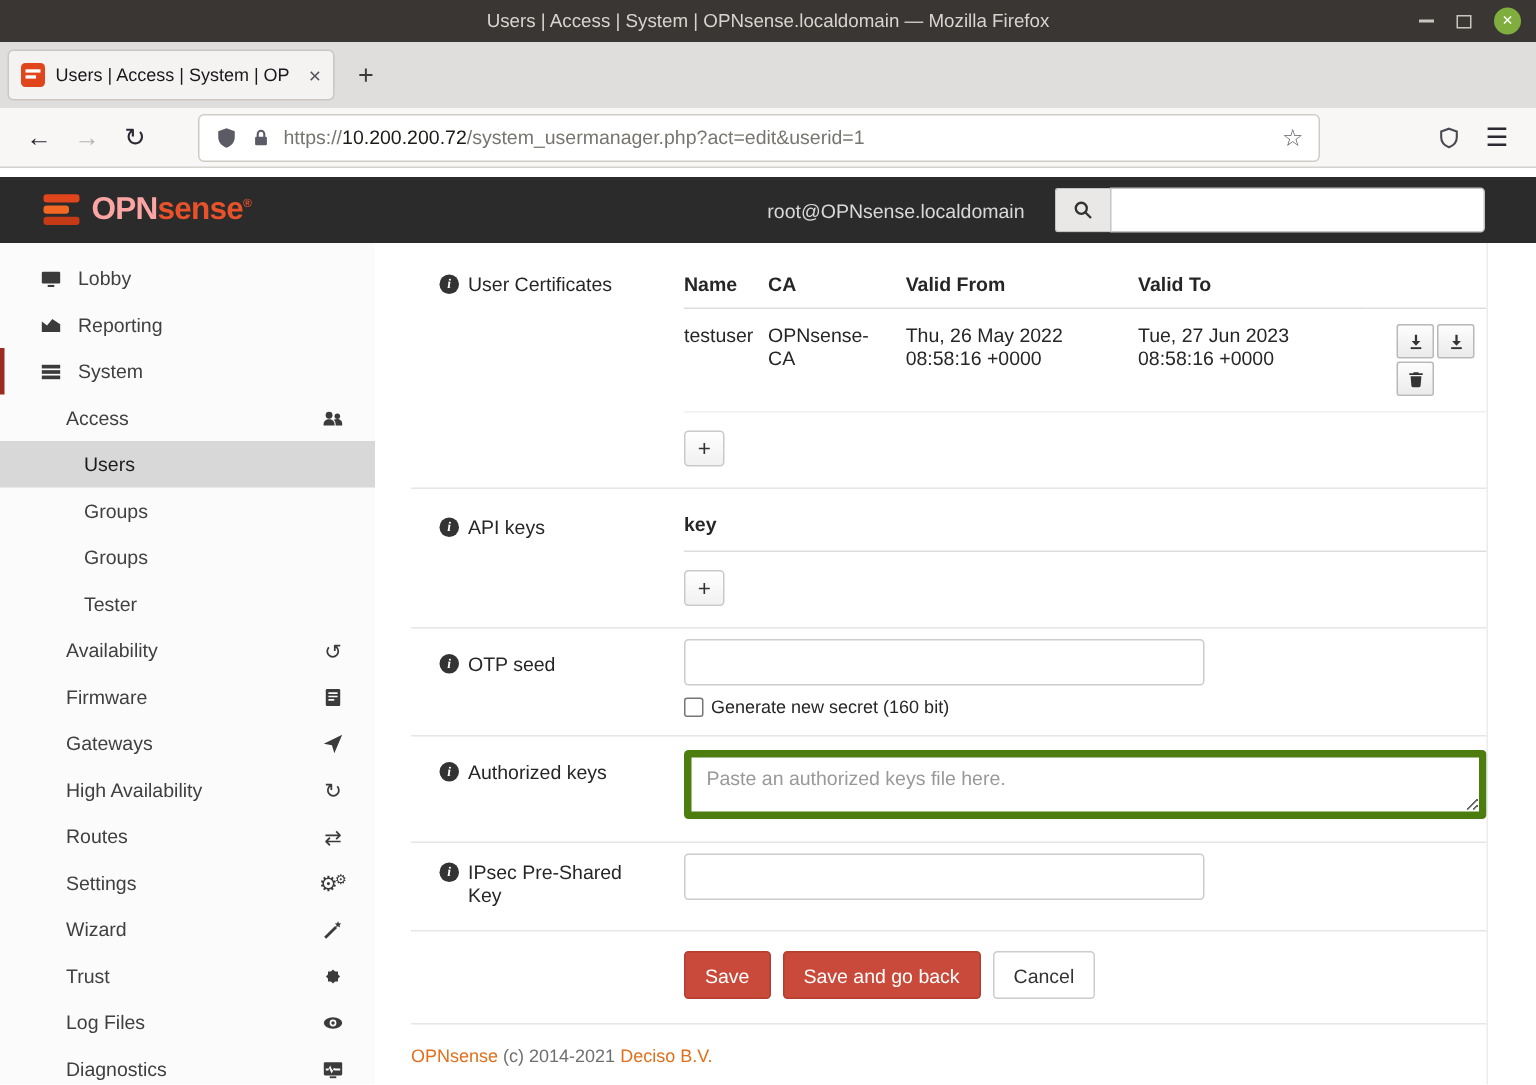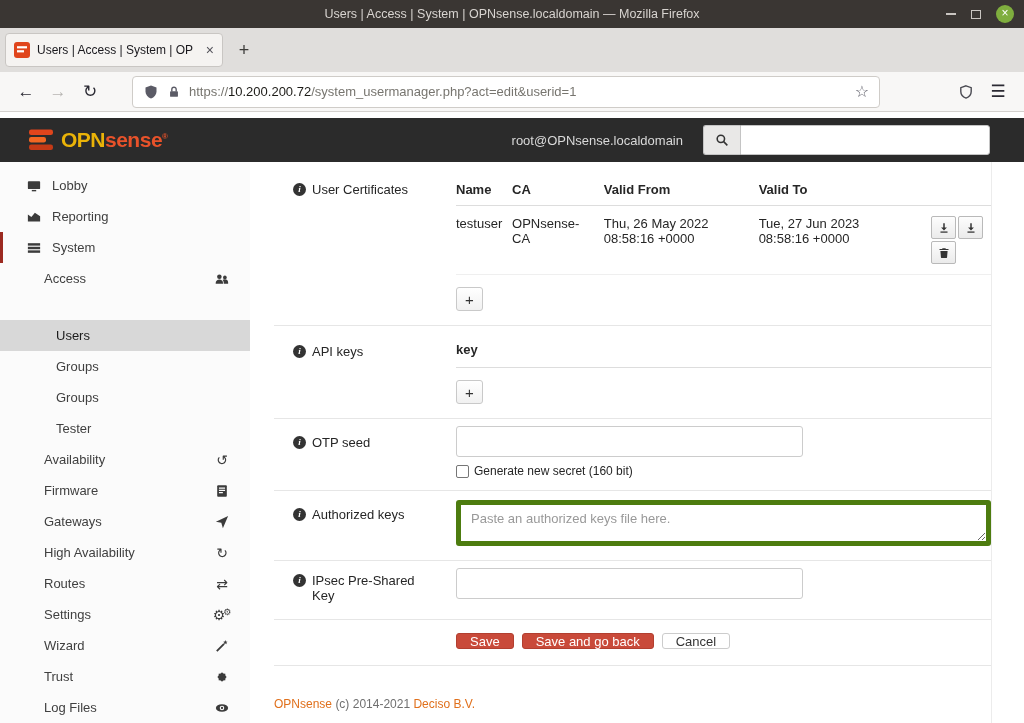--- a/index.html
+++ b/index.html
@@ -41,39 +41,39 @@
   .nav-right-spacer { width:66px; }
   .i16 { width:16px; height:16px; display:block; }
   .i14 { width:14px; height:14px; display:block; }
 
   
   .page { position:absolute; top:113px; left:0; right:0; bottom:0; background:#fff; }
   .opn-header { position:absolute; top:5px; left:0; right:0; height:44px; background:#2b2b2b;
                 display:flex; align-items:center; }
   .logo { display:flex; align-items:center; gap:7px; margin-left:28px; }
   .logo-text { font-size:21px; font-weight:bold; letter-spacing:-0.5px; }
-  .logo-pre { color:#eab308; } .logo-suf { color:#e8522a; }
+  .logo-pre { color:#fca5a5; } .logo-suf { color:#e8522a; }
   .logo-reg { color:#e8522a; font-size:8px; vertical-align:super; }
   .hdr-user { margin-left:auto; color:#d9d9d9; font-size:13px; margin-right:20px; }
   .hdr-search { display:flex; height:30px; margin-right:34px; }
   .hdr-search-btn { width:37px; background:#e9e8e7; border:1px solid #c4c4c4; border-right:none;
                     border-radius:3px 0 0 3px; display:flex; align-items:center; justify-content:center; }
   .hdr-search-input { width:250px; border:1px solid #c4c4c4; border-radius:0 3px 3px 0;
                       background:#fff; padding:0 8px; font-size:13px; }
 
   
   .layout { position:absolute; top:49px; left:0; right:0; bottom:0; display:flex; }
   .sidebar { width:250px; background:#fbfbfb; padding-top:8px; flex:0 0 250px; }
   .side-item { height:31px; display:flex; align-items:center; font-size:13px; color:#404040;
                padding-right:18px; position:relative; }
   .side-item .ic-left { width:16px; margin-right:10px; display:flex; justify-content:center; }
   .lvl0 { padding-left:26px; }
   .lvl1 { padding-left:44px; }
   .lvl2 { padding-left:56px; }
-  .side-item.selected { background:#d8d8d8; color:#1c1c1c;margin-top:26px; }
+  .side-item.selected { background:#d8d8d8; color:#1c1c1c; }
   .side-item.active-red::before { content:''; position:absolute; left:0; top:0; bottom:0; width:3px; background:#9c2a21; }
   .ic-right { margin-left:auto; width:20px; text-align:center; color:#3b3b3b; font-size:13px;
               display:flex; justify-content:center; }
   .uni-ic { font-size:14px; line-height:1; color:#3b3b3b; }
   .uni-ic.small2 { font-size:9px; margin-left:-2px; }
   svg.side { width:14px; height:14px; fill:#3b3b3b; }
 
   
   .main { flex:1; position:relative; background:#fff; }
   .main::after { content:''; position:absolute; right:32px; top:0; bottom:0; width:1px; background:#ececec; }
@@ -112,21 +112,21 @@
   .chk-line { display:flex; align-items:center; gap:5px; margin-top:7px; font-size:12px; color:#262626; }
   .chk { width:13px; height:13px; border:1px solid #767676; border-radius:2px; background:#fff; appearance:none; }
   .row-auth { padding-bottom:10px; }
   textarea.keys { width:100%; height:46px; border:5px solid #4d7c0f; border-radius:3px; resize:vertical;
                   font-family:"Liberation Sans", sans-serif; font-size:13px; padding:6px 10px; color:#262626; margin-top:9px; }
   textarea.keys::placeholder { color:#999; }
   .row-ipsec { padding-bottom:16px; }
   .row-ipsec .frow-label { padding-top:12px; }
   .row-btns { padding:13px 0 16px; }
   .row-btns .frow-ctl { display:flex; gap:8px; }
-  .btn { height:16px; border-radius:3px; font-size:13px; padding:0 13px; border:1px solid transparent;
+  .btn { height:32px; border-radius:3px; font-size:13px; padding:0 13px; border:1px solid transparent;
          display:flex; align-items:center; font-family:"Liberation Sans", sans-serif; }
   .btn-primary { background:#c94a3a; border-color:#b23f30; color:#fff; }
   .btn-default { background:#fff; border-color:#cccccc; color:#333; }
 
   .page-footer { position:absolute; left:24px; bottom:12px; font-size:12px; color:#6f6f6f; }
   .page-footer a { color:#e0701c; text-decoration:none;text-align:right; }
 </style>
 </head>
 <body>
 

